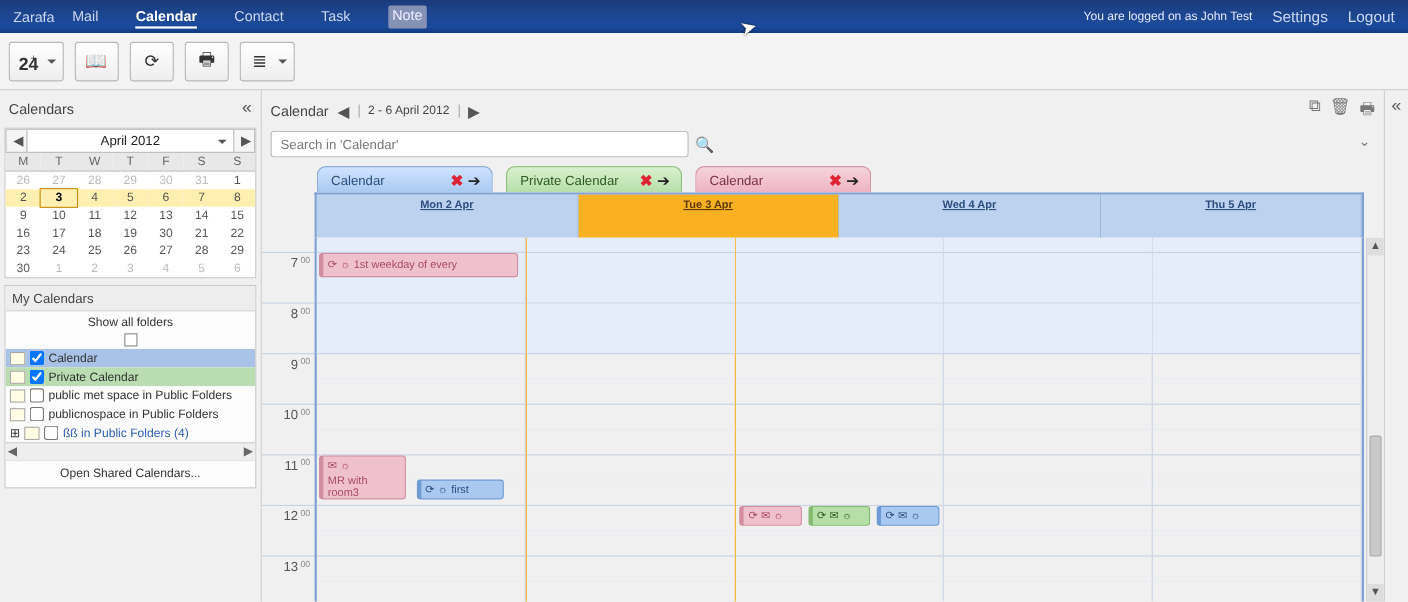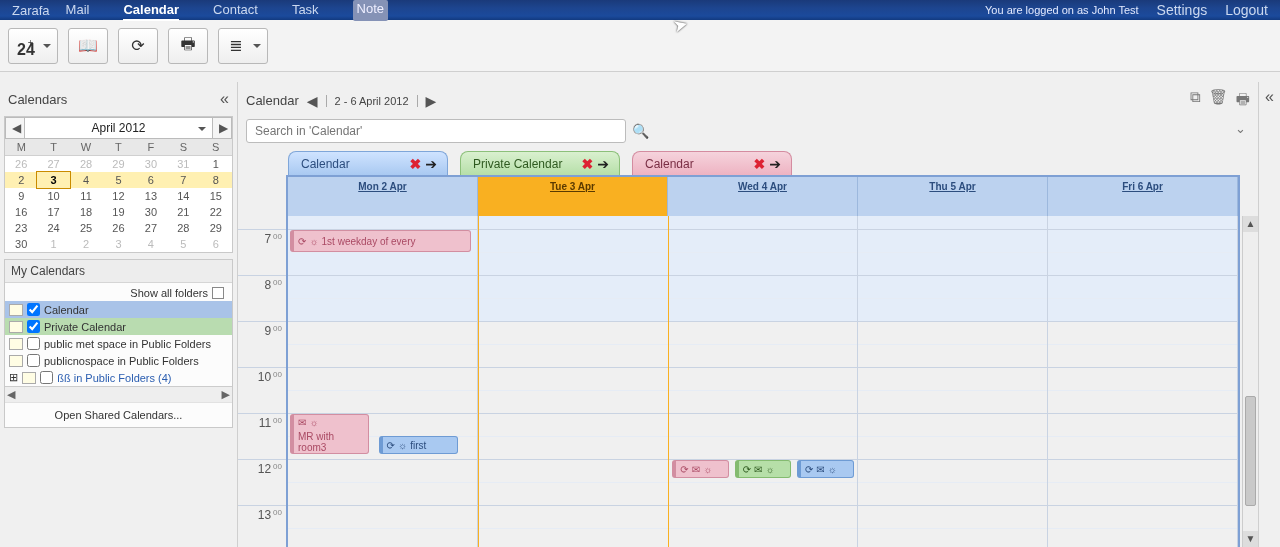--- a/index.html
+++ b/index.html
@@ -1,18 +1,18 @@
 <!DOCTYPE html>
 <html><head>
 <meta charset="utf-8">
 <style>
   * { box-sizing: border-box; font-family: Arial, Helvetica, sans-serif; }
   html,body { margin:0; padding:0; width:1280px; height:547px; overflow:hidden; background:#f0f0f0; color:#222; font-size:12px; }
   
-  .topnav { height:20px; background:linear-gradient(to bottom,#1a3a7a,#1d458f 40%,#1b4a9c 80%,#123a80); display:flex; align-items:center; padding:0 12px; color:#cbd8ef; position:relative; }
+  .topnav { height:30px; background:linear-gradient(to bottom,#1a3a7a,#1d458f 40%,#1b4a9c 80%,#123a80); display:flex; align-items:center; padding:0 12px; color:#cbd8ef; position:relative; }
   .topnav .brand { color:#cbd8ef; margin-right:16px; font-size:13px; }
   .topnav .tabs { display:flex; gap:34px; }
   .topnav .tabs a { color:#cbd8ef; text-decoration:none; font-size:13px; padding:2px 0; cursor:pointer; }
   .topnav .tabs a.active { color:#fff; border-bottom:2px solid #fff; font-weight:bold; }
   .topnav .tabs a.highlight { background:#8592b6; color:#eef; padding:1px 4px; border-radius:2px; }
   .topnav .right { margin-left:auto; display:flex; align-items:center; gap:18px; }
   .topnav .right .logged { font-size:11px; color:#e3eaff; }
   .topnav .right a { color:#cbd8ef; font-size:14px; cursor:pointer; }
   .cursor-arrow { position:absolute; left:673px; top:14px; font-size:18px; color:#fff; pointer-events:none; text-shadow:0 0 2px #000; transform:rotate(-15deg); }
   
@@ -34,21 +34,21 @@
   .mini-cal .nav .title { flex:1; text-align:center; font-size:12px; border-top:1px solid #bbb; border-bottom:1px solid #bbb; height:22px; line-height:20px; position:relative; }
   .mini-cal .nav .title::after { content:""; position:absolute; right:6px; top:9px; border:4px solid transparent; border-top-color:#555; }
   .mini-cal table { border-collapse:collapse; width:100%; font-size:11px; }
   .mini-cal th { background:#e8e8e8; color:#666; font-weight:normal; padding:2px 0; border-bottom:1px solid #d0d0d0; }
   .mini-cal td { text-align:center; padding:2px 0; color:#555; }
   .mini-cal td.out { color:#bbb; }
   .mini-cal tr.selweek td { background:#fff0b2; }
   .mini-cal td.today { background:#ffc238; outline:1px solid #c98b00; color:#000; font-weight:bold; }
   .panel { border:1px solid #c9c9c9; background:#fcfcfc; margin-bottom:6px; }
   .panel-title { background:#ededed; padding:4px 6px; font-size:12px; color:#444; border-bottom:1px solid #d5d5d5; }
-  .show-all { text-align:right; padding:4px 8px 2px; font-size:11px; color:#333; display:flex; justify-content:flex-end; align-items:center; gap:4px; }
+  .show-all { text-align:right; padding:4px 8px 2px; font-size:11px; color:#333; display:flex; justify-content:flex-end; align-items:center; gap:4px;flex-direction:column; }
   .callist { max-height:120px; overflow:auto; }
   .callist .row { display:flex; align-items:center; gap:4px; padding:2px 4px; font-size:11px; color:#333; }
   .callist .row .sw { width:14px; height:12px; display:inline-block; border:1px solid #aaa; background:#fffde4; }
   .callist .row input { margin:0; }
   .callist .row.blue  { background:#a9c3e8; }
   .callist .row.pink  { background:#e7b8c3; }
   .callist .row.green { background:#b9dcb0; }
   .callist .row .link { color:#2a5db0; }
   .hscroll { height:16px; background:#eee; border-top:1px solid #ccc; display:flex; align-items:center; justify-content:space-between; padding:0 2px; font-size:11px; color:#666; }
   .hscroll span { cursor:pointer; }
@@ -312,21 +312,20 @@
             <span class="arr">➔</span>
           </span>
       </div>
     </div>
 
     <div class="dayheader" id="dayheader">
         <div class="dh">Mon 2 Apr</div>
         <div class="dh today">Tue 3 Apr</div>
         <div class="dh">Wed 4 Apr</div>
         <div class="dh">Thu 5 Apr</div>
-        <div class="dh">Fri 6 Apr</div>
       </div>
 
     <div class="gridwrap">
       <div class="timecol" id="timecol">
           <div class="slot" style="height: 14px; border-bottom: 1px solid rgb(201, 211, 226);"></div>
           <div class="slot">7<sup>00</sup></div>
           <div class="slot">8<sup>00</sup></div>
           <div class="slot">9<sup>00</sup></div>
           <div class="slot">10<sup>00</sup></div>
           <div class="slot">11<sup>00</sup></div>

